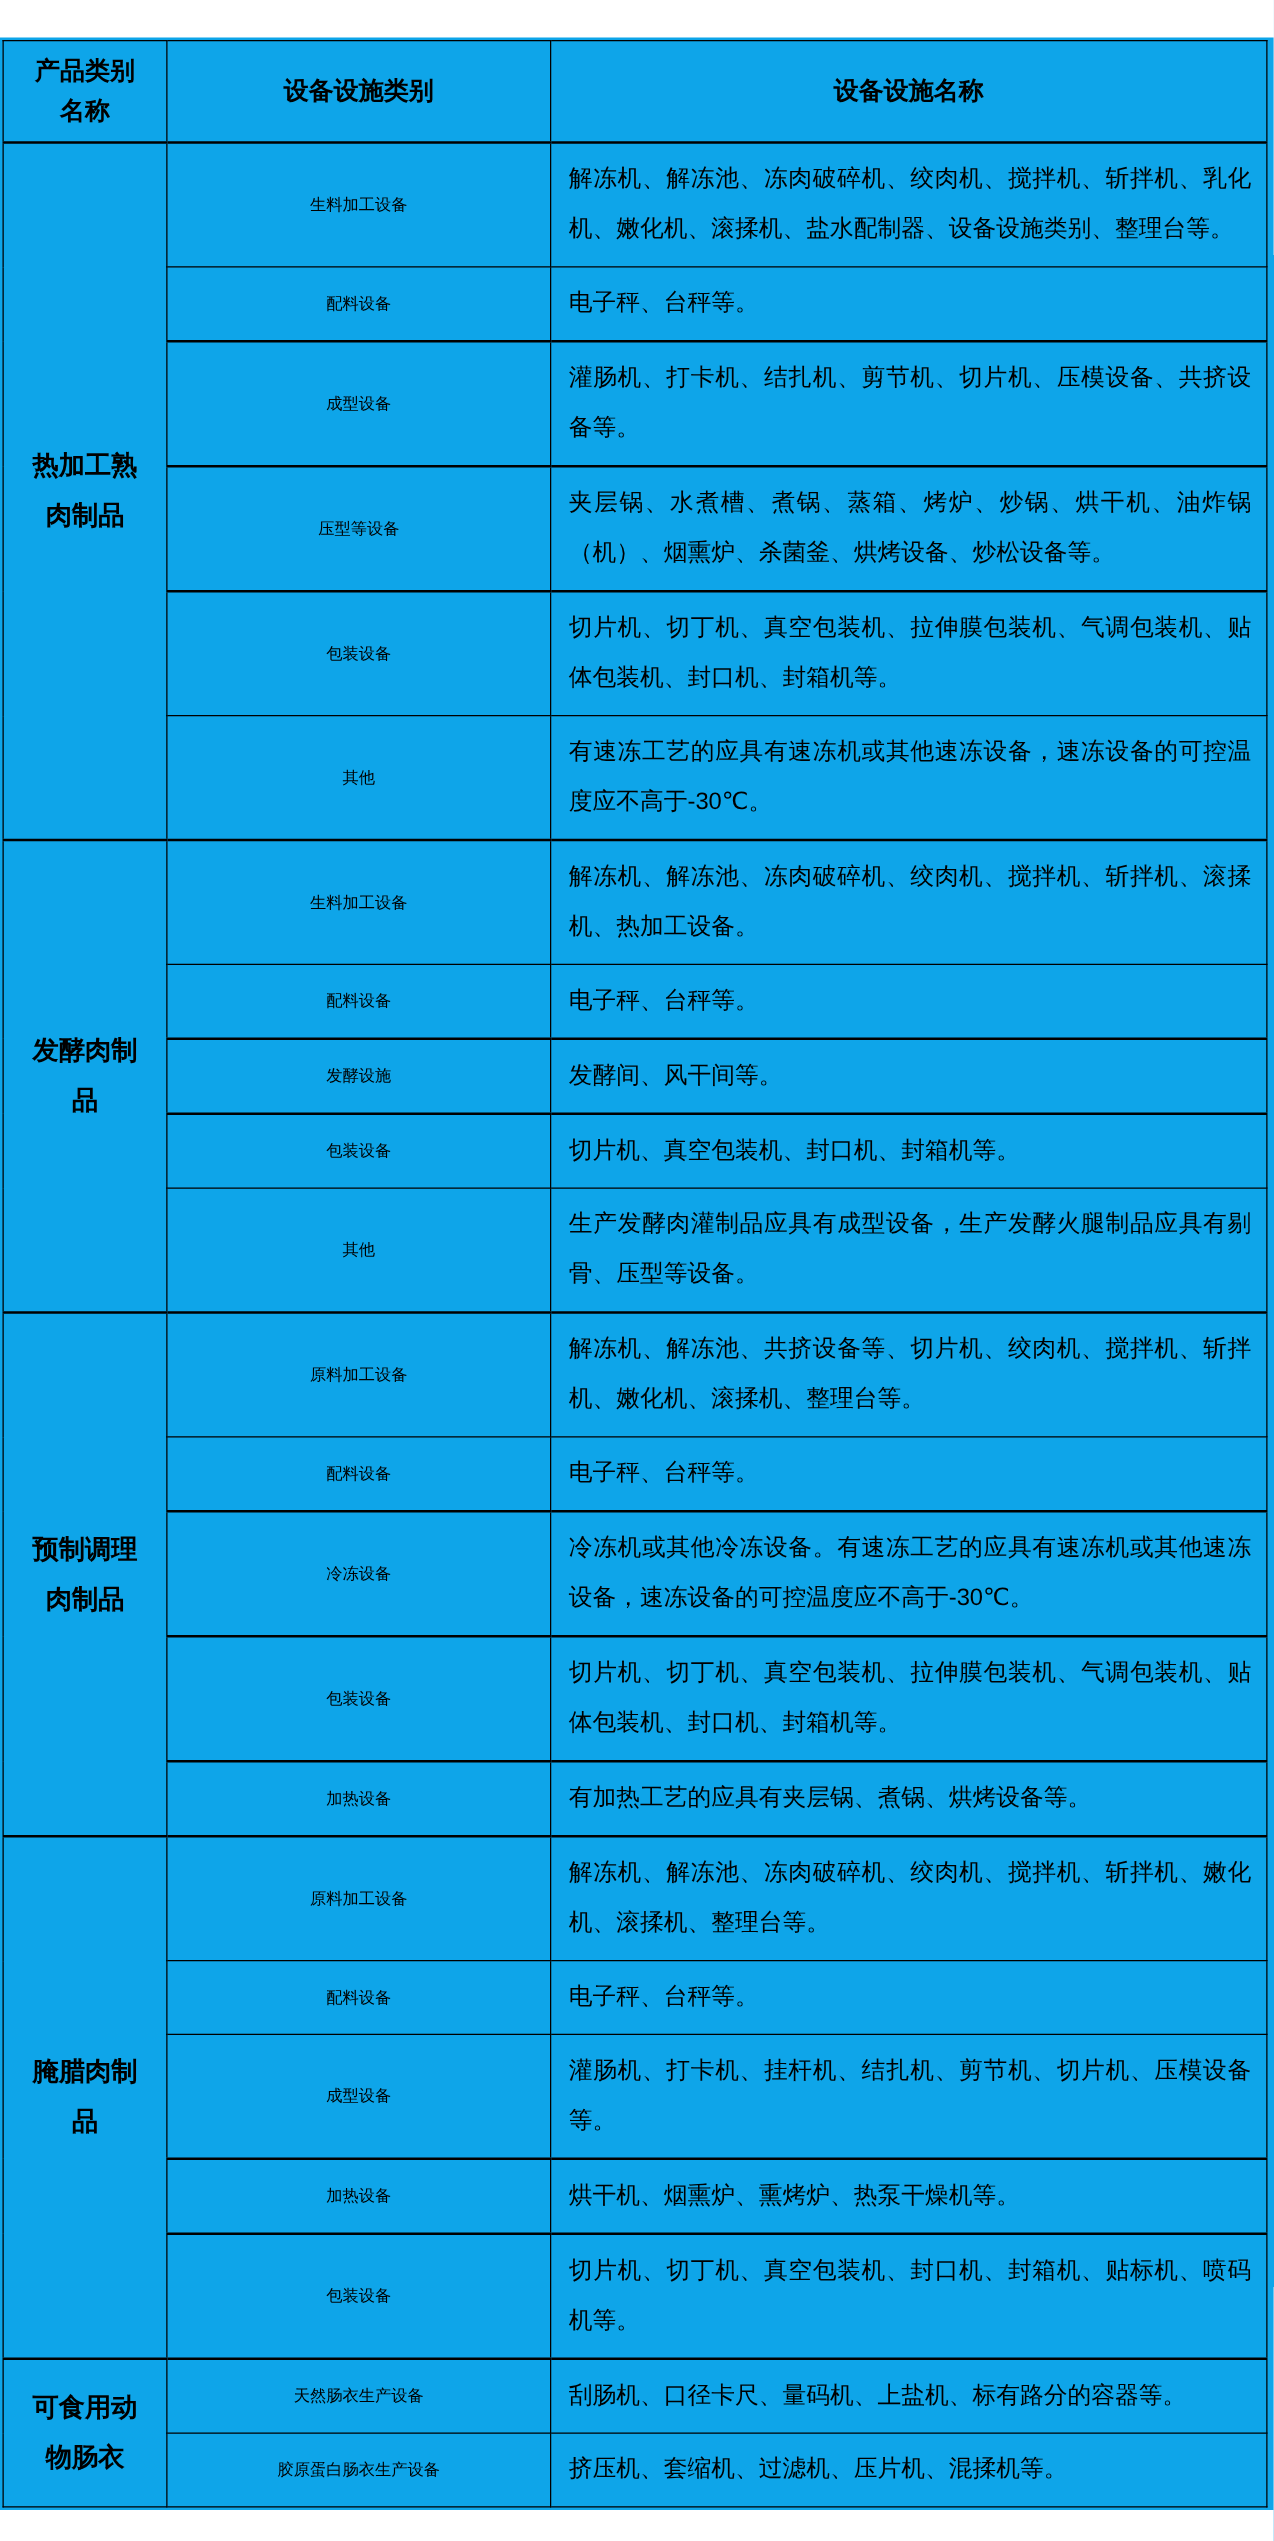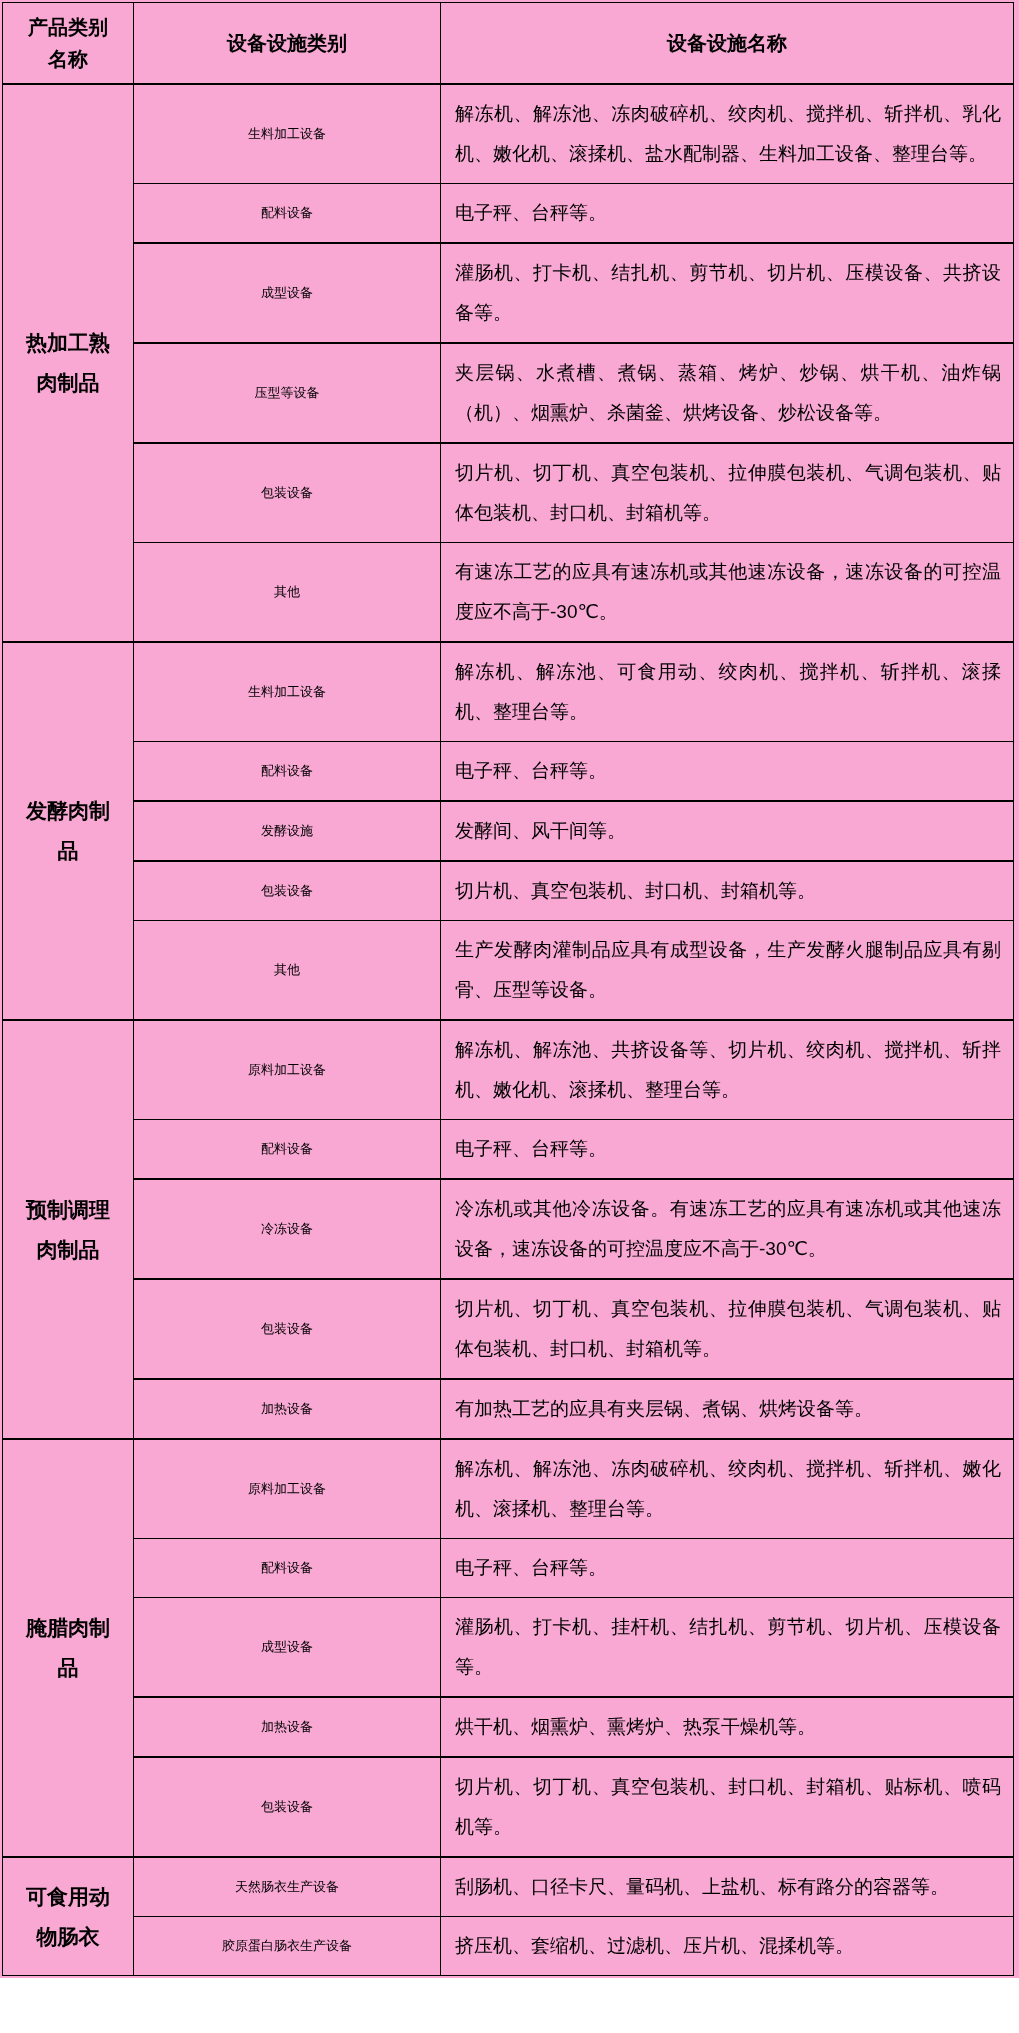--- a/index.html
+++ b/index.html
@@ -6,21 +6,22 @@
     margin:0;
     padding:0;
     background:#ffffff;
     color:#000;
     font-family:"Liberation Sans","DejaVu Sans",sans-serif;
   }
   .page{
     width:1019px;
     box-sizing:border-box;
     padding:2px 6px 2px 2px;
-    background:#f9a8d4;
+    background:#0ea5e9;
+    margin-top:30px;
   }
   table.doc{
     border-collapse:collapse;
     table-layout:fixed;
     width:1011px;
     border:1px solid #000;
   }
   col.c1{width:131px;}
   col.c2{width:307px;}
   col.c3{width:573px;}
@@ -83,21 +84,21 @@
         <th>设备设施类别</th>
         <th>设备设施名称</th>
       </tr>
     </thead>
     <tbody>
 
       <tr class="sec">
         <td class="cat" rowspan="6">热加工熟
 肉制品</td>
         <td class="type">生料加工设备</td>
-        <td class="names">解冻机、解冻池、冻肉破碎机、绞肉机、搅拌机、斩拌机、乳化机、嫩化机、滚揉机、盐水配制器、生料加工设备、整理台等。</td>
+        <td class="names">解冻机、解冻池、冻肉破碎机、绞肉机、搅拌机、斩拌机、乳化机、嫩化机、滚揉机、盐水配制器、设备设施类别、整理台等。</td>
       </tr>
       <tr class="hb">
         <td class="type">配料设备</td>
         <td class="names">电子秤、台秤等。</td>
       </tr>
       <tr class="hb">
         <td class="type">成型设备</td>
         <td class="names">灌肠机、打卡机、结扎机、剪节机、切片机、压模设备、共挤设备等。</td>
       </tr>
       <tr class="hb">
@@ -110,21 +111,21 @@
       </tr>
       <tr>
         <td class="type">其他</td>
         <td class="names">有速冻工艺的应具有速冻机或其他速冻设备，速冻设备的可控温度应不高于-30℃。</td>
       </tr>
 
       <tr class="sec">
         <td class="cat" rowspan="5">发酵肉制
 品</td>
         <td class="type">生料加工设备</td>
-        <td class="names">解冻机、解冻池、可食用动、绞肉机、搅拌机、斩拌机、滚揉机、整理台等。</td>
+        <td class="names">解冻机、解冻池、冻肉破碎机、绞肉机、搅拌机、斩拌机、滚揉机、热加工设备。</td>
       </tr>
       <tr class="hb">
         <td class="type">配料设备</td>
         <td class="names">电子秤、台秤等。</td>
       </tr>
       <tr class="hb">
         <td class="type">发酵设施</td>
         <td class="names">发酵间、风干间等。</td>
       </tr>
       <tr>

